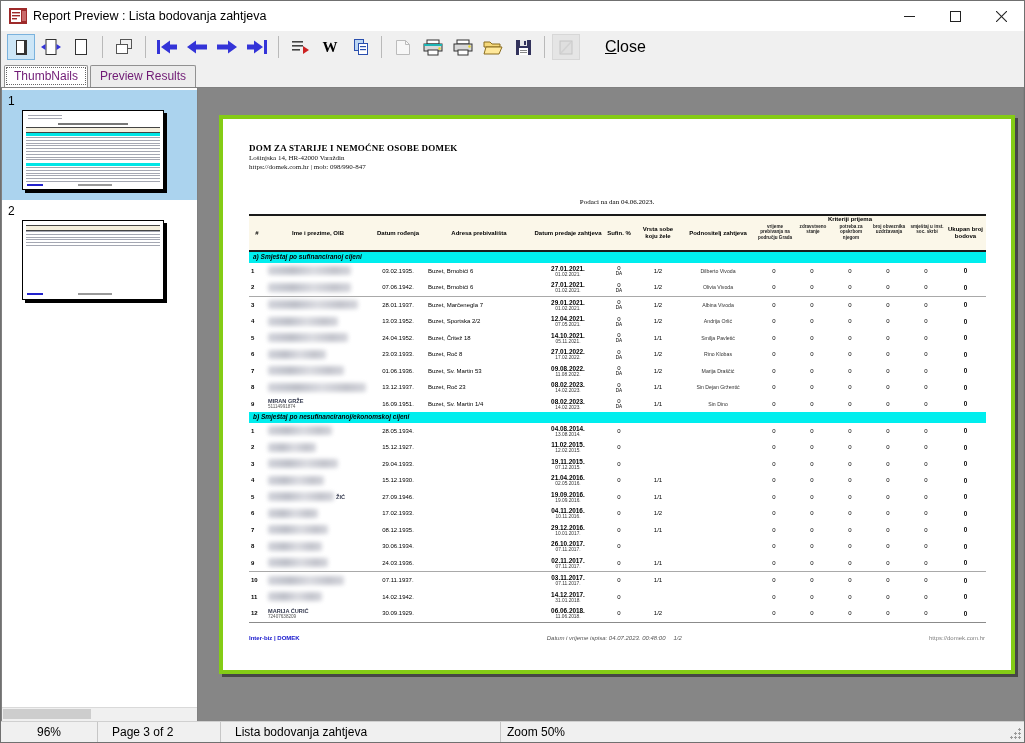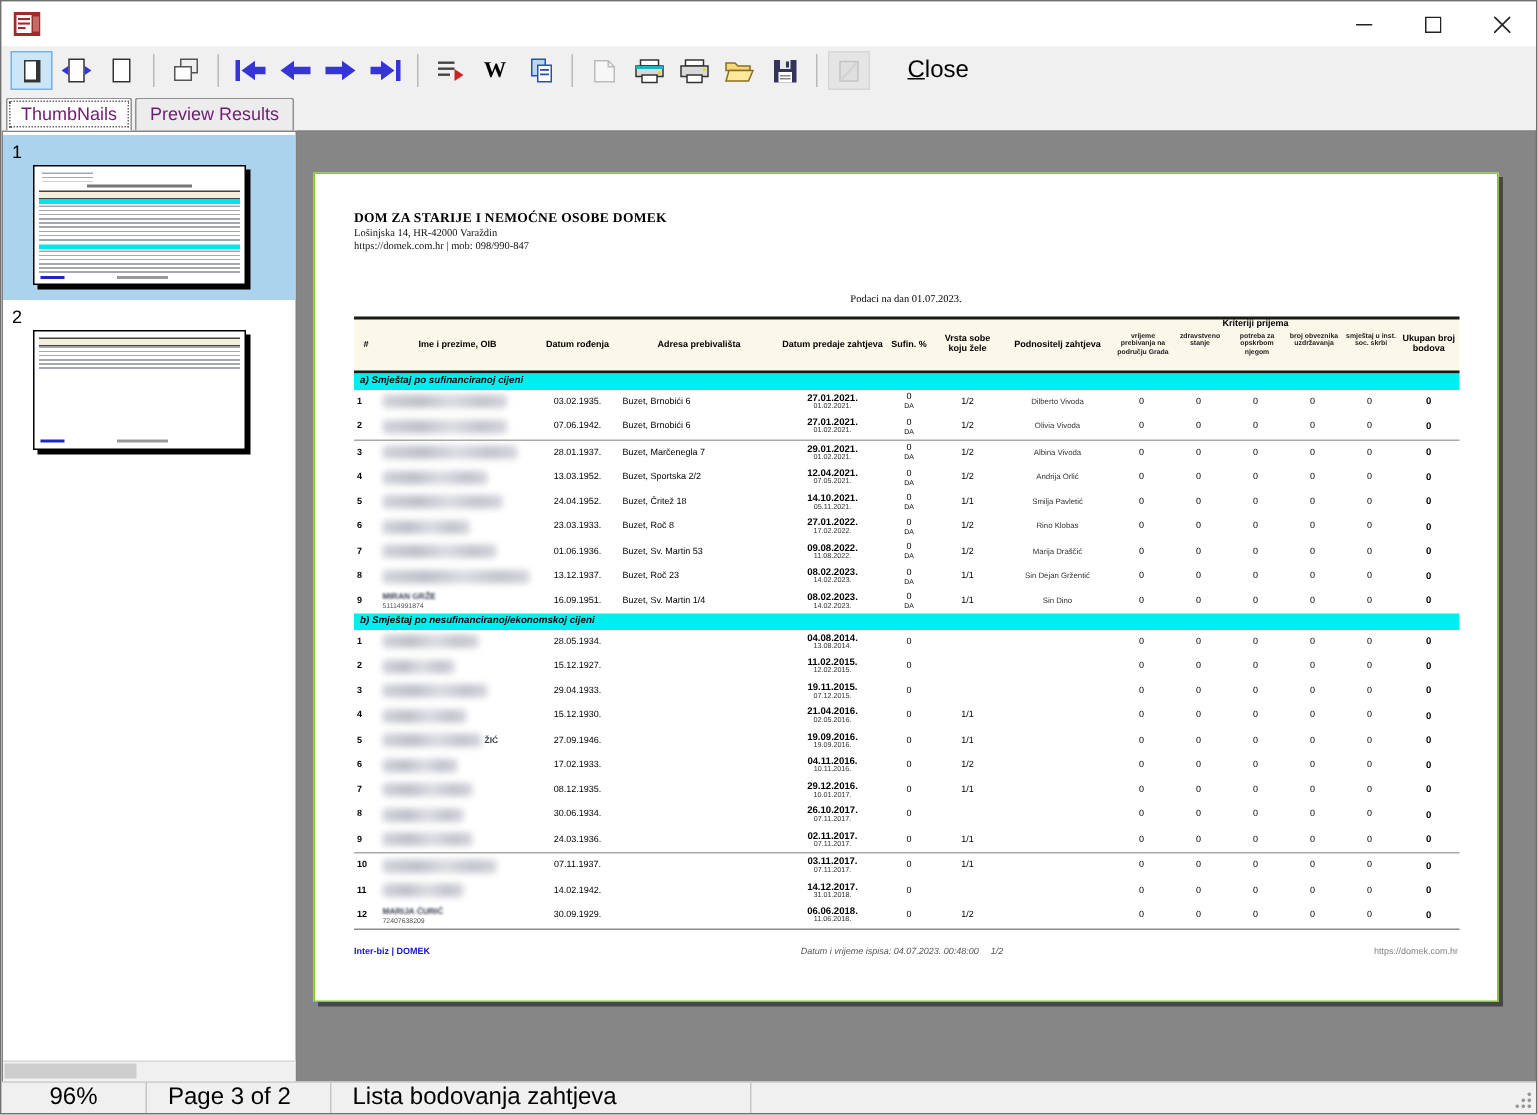--- a/index.html
+++ b/index.html
@@ -31,21 +31,21 @@
   .thumb-item.selected{background:#abd3ee;}
   .thumb-num{font-size:12px;color:#000;}
   .mini{position:relative;width:140px;height:78px;background:#fff;border:1px solid #000;box-shadow:3px 3px 0 #000;margin:2px 0 0 14px;}
   .mini .blk{position:absolute;}
   .rows-tex{background:repeating-linear-gradient(180deg,rgba(90,95,115,.55) 0 1px,transparent 1px 2.8px);}
   .cyan-bar{background:#00e6e6;height:2.5px;left:3px;right:3px;}
   .thumb-hscroll{height:13px;background:#f0f0f0;border-top:1px solid #d9d9d9;position:relative;}
   .hthumb{position:absolute;left:1px;top:1px;width:88px;height:10px;background:#cdcdcd;}
   .preview{flex:1;background:#868686;position:relative;border:1px solid #808080;border-left:none;box-sizing:border-box;}
   
-  .page{position:absolute;left:11px;top:27px;width:788px;height:551px;background:#ffffff;border:1px solid #84cc16;box-shadow:3px 3px 0 #474747;}
+  .page{position:absolute;left:21px;top:27px;width:788px;height:551px;background:#ffffff;border:4px solid #84cc16;box-shadow:3px 3px 0 #474747;}
   .company{position:absolute;left:26px;top:24px;font-family:"Liberation Serif",serif;line-height:1.25;}
   .company .nm{font-size:9px;font-weight:bold;letter-spacing:.2px;}
   .company .ad,.company .wb{font-size:7px;color:#111;}
   .r-title{position:absolute;left:0;right:0;top:60px;text-align:center;font-family:"Liberation Serif",serif;font-weight:bold;font-size:13.5px;}
   .r-sub{position:absolute;left:0;right:0;top:79px;text-align:center;font-family:"Liberation Serif",serif;font-size:7px;}
   .r-table{position:absolute;left:26px;top:95px;width:737px;font-size:6px;color:#000;}
   .t-head{display:grid;grid-template-columns:16px 106px 54px 108px 70px 32px 46px 74px 190px 41px;align-items:center;border-top:2px solid #1a1a1a;border-bottom:2px solid #1a1a1a;background:#fbf7e9;min-height:34px;font-weight:bold;text-align:center;}
   .t-head .hc{padding:1px;line-height:1.15;}
   .crit-grp{display:flex;flex-direction:column;height:100%;justify-content:flex-start;padding-top:2px;}
   .crit-grp .gl{font-size:6px;}
@@ -67,21 +67,21 @@
   .c-suf .s2{font-size:4.6px;}
   .c-appl{font-size:5.2px;color:#333;}
   .c-tot{font-weight:bold;font-size:6.4px;}
   .t-end{border-top:1px solid #8b8b8b;}
   .p-footer{position:absolute;left:26px;right:26px;top:516px;display:flex;align-items:baseline;font-size:6px;}
   .pf-left{color:#1414cc;font-weight:bold;}
   .pf-center{flex:1;text-align:center;color:#555;font-style:italic;}
   .pf-page{margin-left:8px;}
   .pf-right{color:#808080;}
   
-  .statusbar{position:absolute;left:0;bottom:0;width:100%;height:20px;background:#f0f0f0;border-top:1px solid #d0d0d0;display:flex;align-items:flex-end;font-size:16px;color:#000;}
+  .statusbar{position:absolute;left:0;bottom:0;width:100%;height:20px;background:#f0f0f0;border-top:1px solid #d0d0d0;display:flex;align-items:flex-end;font-size:12px;color:#000;}
   .sb-panel{height:100%;display:flex;align-items:center;border-right:1px solid #c6c6c6;box-sizing:border-box;}
   .sb-1{width:97px;justify-content:center;}
   .sb-2{width:123px;padding-left:14px;}
   .sb-3{width:280px;padding-left:14px;}
   .sb-4{flex:1;padding-left:6px;border-right:none;}
   .grip{position:absolute;right:2px;bottom:2px;width:13px;height:13px;
     background:
      radial-gradient(circle at 2.5px 10.5px,#9a9a9a 1px,transparent 1.4px),
      radial-gradient(circle at 6.5px 10.5px,#9a9a9a 1px,transparent 1.4px),
      radial-gradient(circle at 10.5px 10.5px,#9a9a9a 1px,transparent 1.4px),
@@ -98,20 +98,21 @@
     <span class="app-icon">
       <svg width="18" height="16" viewBox="0 0 18 16">
           <rect x="0" y="0" width="18" height="16" fill="#9e2a2a"></rect>
           <rect x="2" y="2" width="10" height="12" fill="#fff"></rect>
           <rect x="3" y="4" width="8" height="1.4" fill="#9e2a2a"></rect>
           <rect x="3" y="7" width="8" height="1.4" fill="#9e2a2a"></rect>
           <rect x="3" y="10" width="5" height="1.4" fill="#9e2a2a"></rect>
           <rect x="13" y="3" width="4" height="10" fill="#c96a6a"></rect>
         </svg>
     </span>
+    <span class="tb-title">Report Preview : Lista bodovanja zahtjeva</span>
     <div class="win-controls">
       <span class="win-btn">
           <svg width="11" height="11">
             <line x1="0" y1="5.5" x2="11" y2="5.5" stroke="#222" stroke-width="1"></line>
           </svg>
         </span>
       <span class="win-btn">
           <svg width="11" height="11">
             <rect x="0.5" y="0.5" width="10" height="10" fill="none" stroke="#222" stroke-width="1"></rect>
           </svg>
@@ -279,21 +280,21 @@
 
     <div class="preview">
       <div class="page">
 
         <div class="company">
           <div class="nm">DOM ZA STARIJE I NEMOĆNE OSOBE DOMEK</div>
           <div class="ad">Lošinjska 14, HR-42000 Varaždin</div>
           <div class="wb">https://domek.com.hr | mob: 098/990-847</div>
         </div>
 
-        <div class="r-sub">Podaci na dan 01.07.2023.</div>
+        <div class="r-sub">Podaci na dan 04.06.2023.</div>
 
         <div class="r-table">
           <div class="t-head">
             <div class="hc">#</div>
             <div class="hc">Ime i prezime, OIB</div>
             <div class="hc">Datum rođenja</div>
             <div class="hc">Adresa prebivališta</div>
             <div class="hc">Datum predaje zahtjeva</div>
             <div class="hc">Sufin. %</div>
             <div class="hc">Vrsta sobe koju žele</div>
@@ -826,16 +827,17 @@
         </div>
 
       </div>
     </div>
   </div>
 
   <div class="statusbar">
     <div class="sb-panel sb-1">96%</div>
     <div class="sb-panel sb-2">Page 3 of 2</div>
     <div class="sb-panel sb-3">Lista bodovanja zahtjeva</div>
+    <div class="sb-panel sb-4">Zoom 50%</div>
     <div class="grip"></div>
   </div>
 
 </div>
 
 </body></html>

